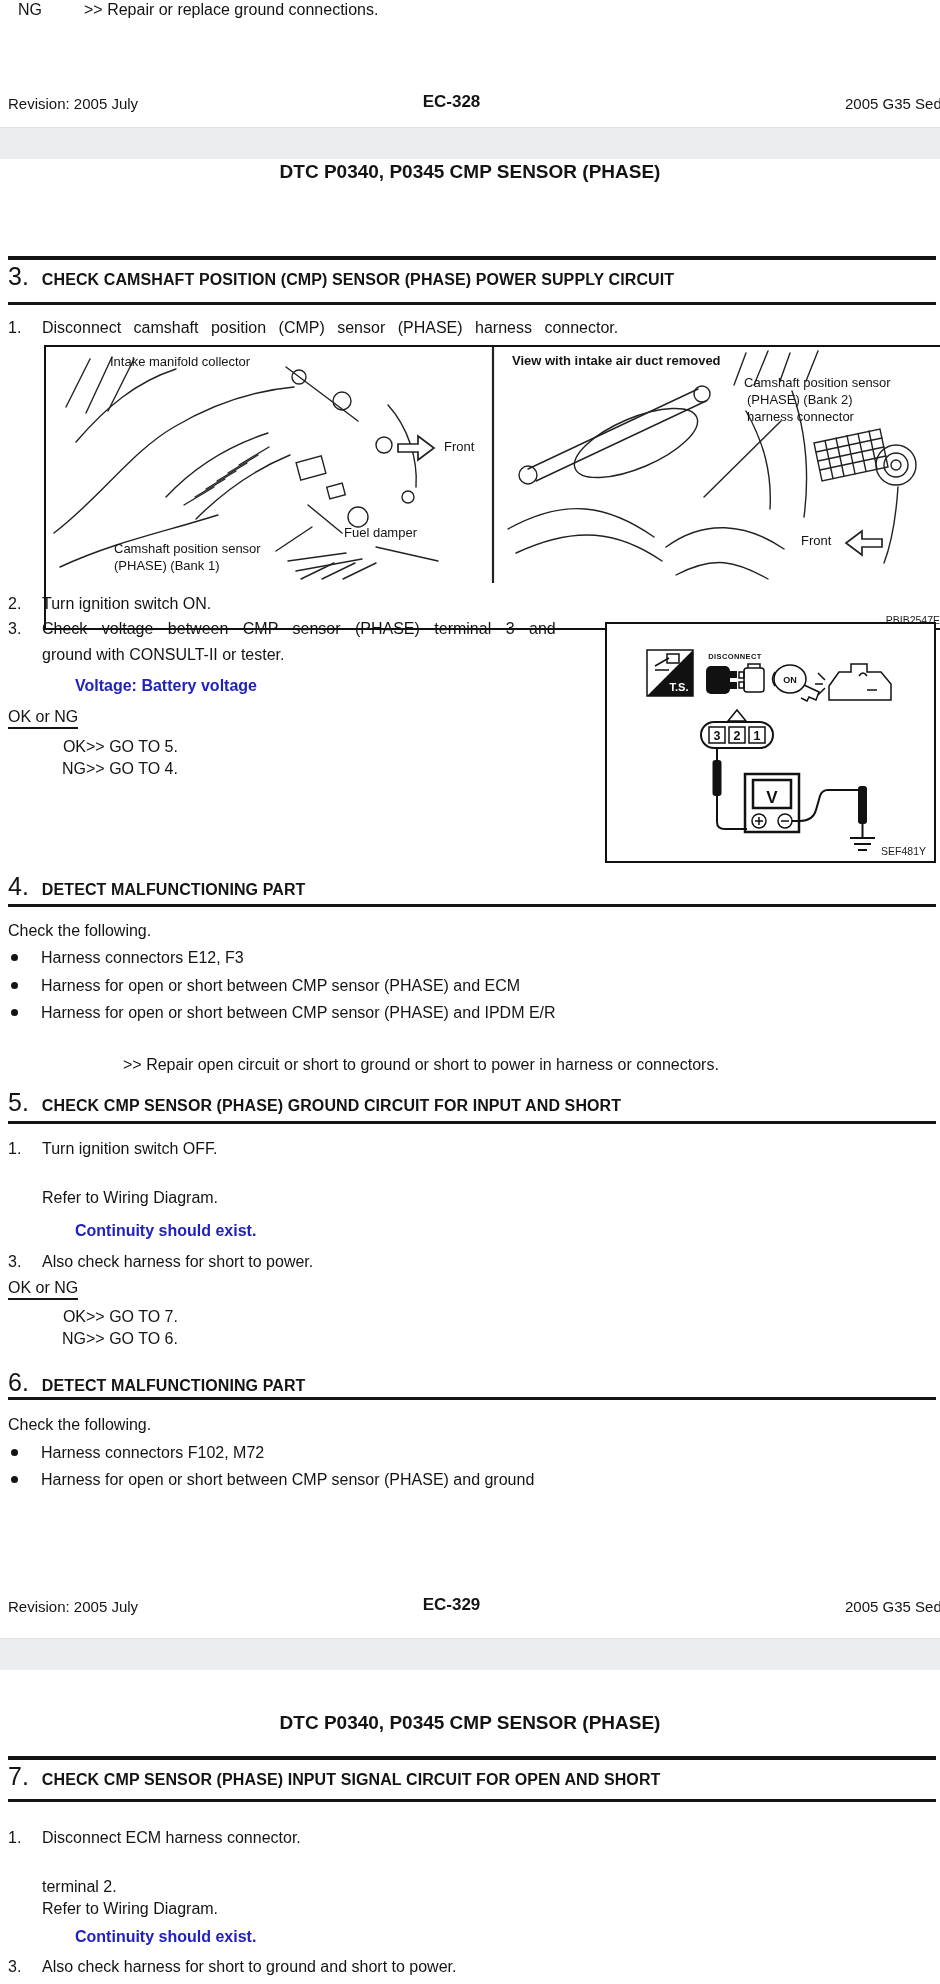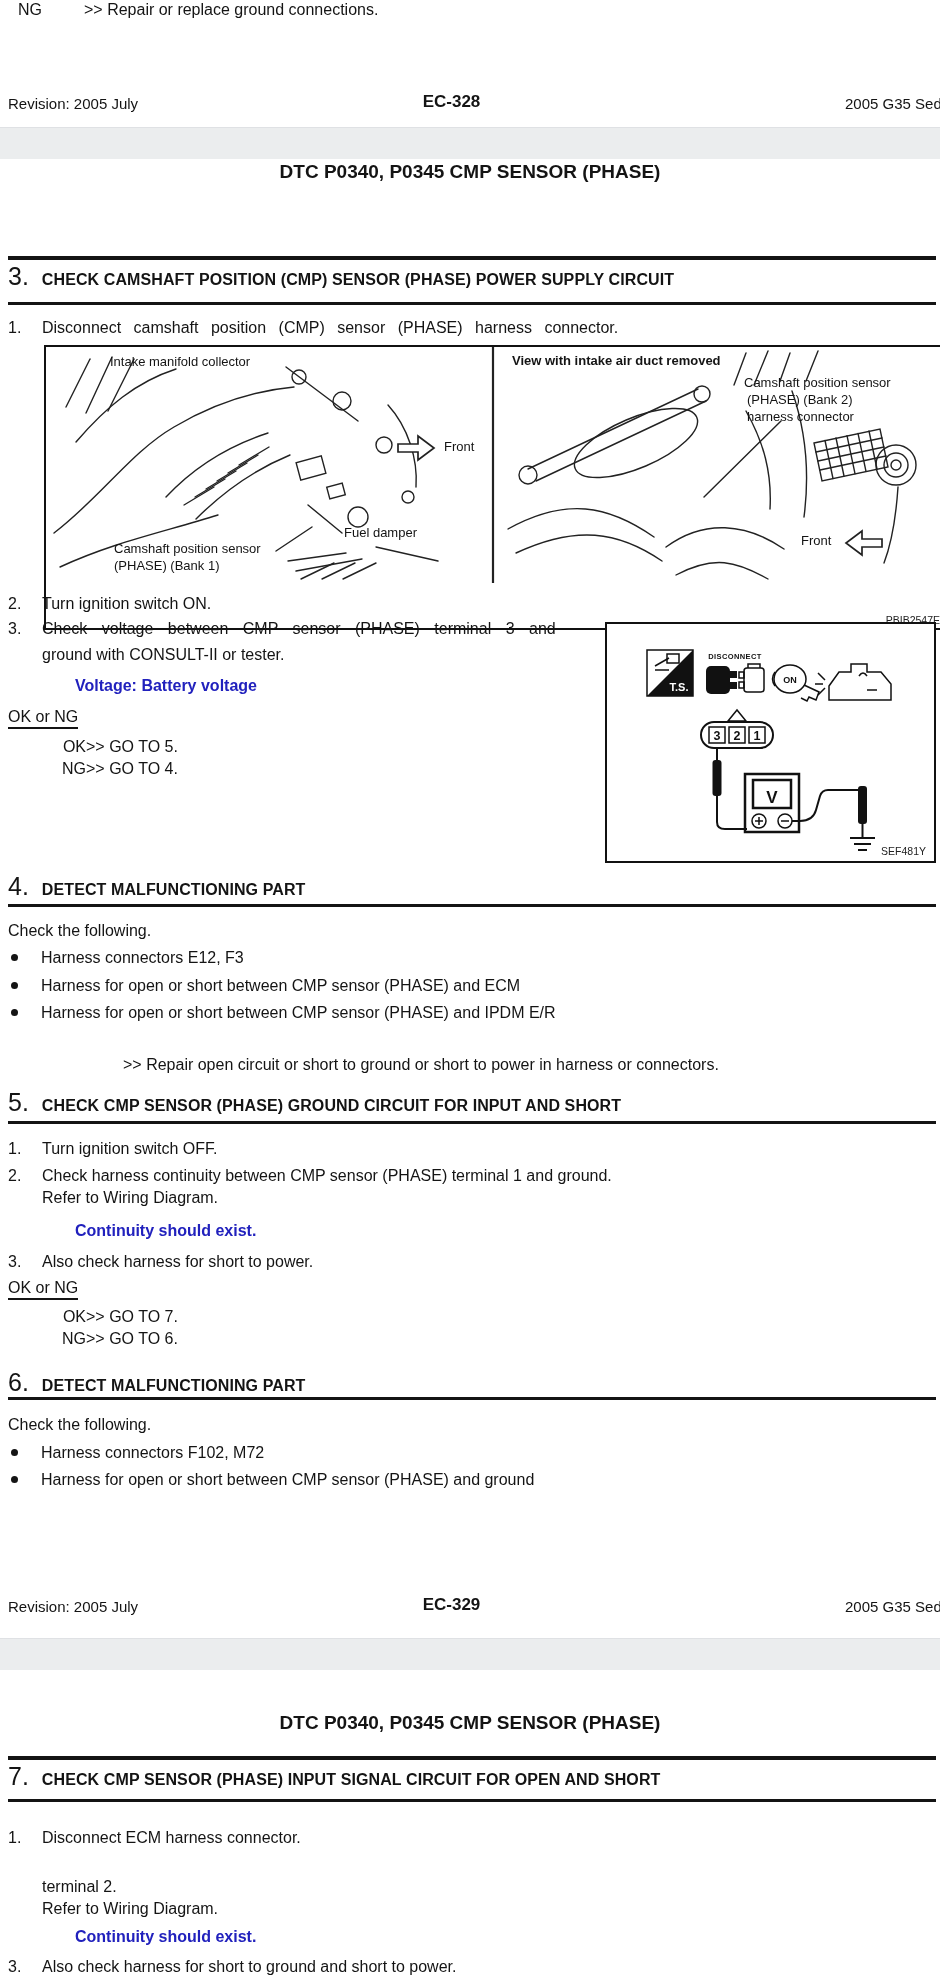--- a/index.html
+++ b/index.html
@@ -253,23 +253,20 @@
   <div class="action" style="top:1056px">&gt;&gt; Repair open circuit or short to ground or short to power in harness or connectors.</div>
 
   <div class="secrow" style="top:1088px">
     <span class="secnum">5.</span>
     <span class="sechead">CHECK CMP SENSOR (PHASE) GROUND CIRCUIT FOR INPUT AND SHORT</span>
   </div>
   <div class="rule" style="top:1121px;height:3px"></div>
   <div class="steprow" style="top:1139px">
     <span class="stepnum">1.</span><span>Turn ignition switch OFF.</span>
   </div>
-  <div class="steprow" style="top:1166px">
-    <span class="stepnum">2.</span><span>Check harness continuity between CMP sensor (PHASE) terminal 1 and ground.</span>
-  </div>
   <div class="cont" style="top:1188px">Refer to Wiring Diagram.</div>
   <div class="blue" style="top:1222px;color:#2121bd">Continuity should exist.</div>
   <div class="steprow" style="top:1252px">
     <span class="stepnum">3.</span><span>Also check harness for short to power.</span>
   </div>
   <div class="okng" style="top:1279px">OK or NG</div>
   <div class="res" style="top:1307px">
     <span class="reslabel">OK</span><span>&gt;&gt; GO TO 7.</span>
   </div>
   <div class="res" style="top:1329px">

